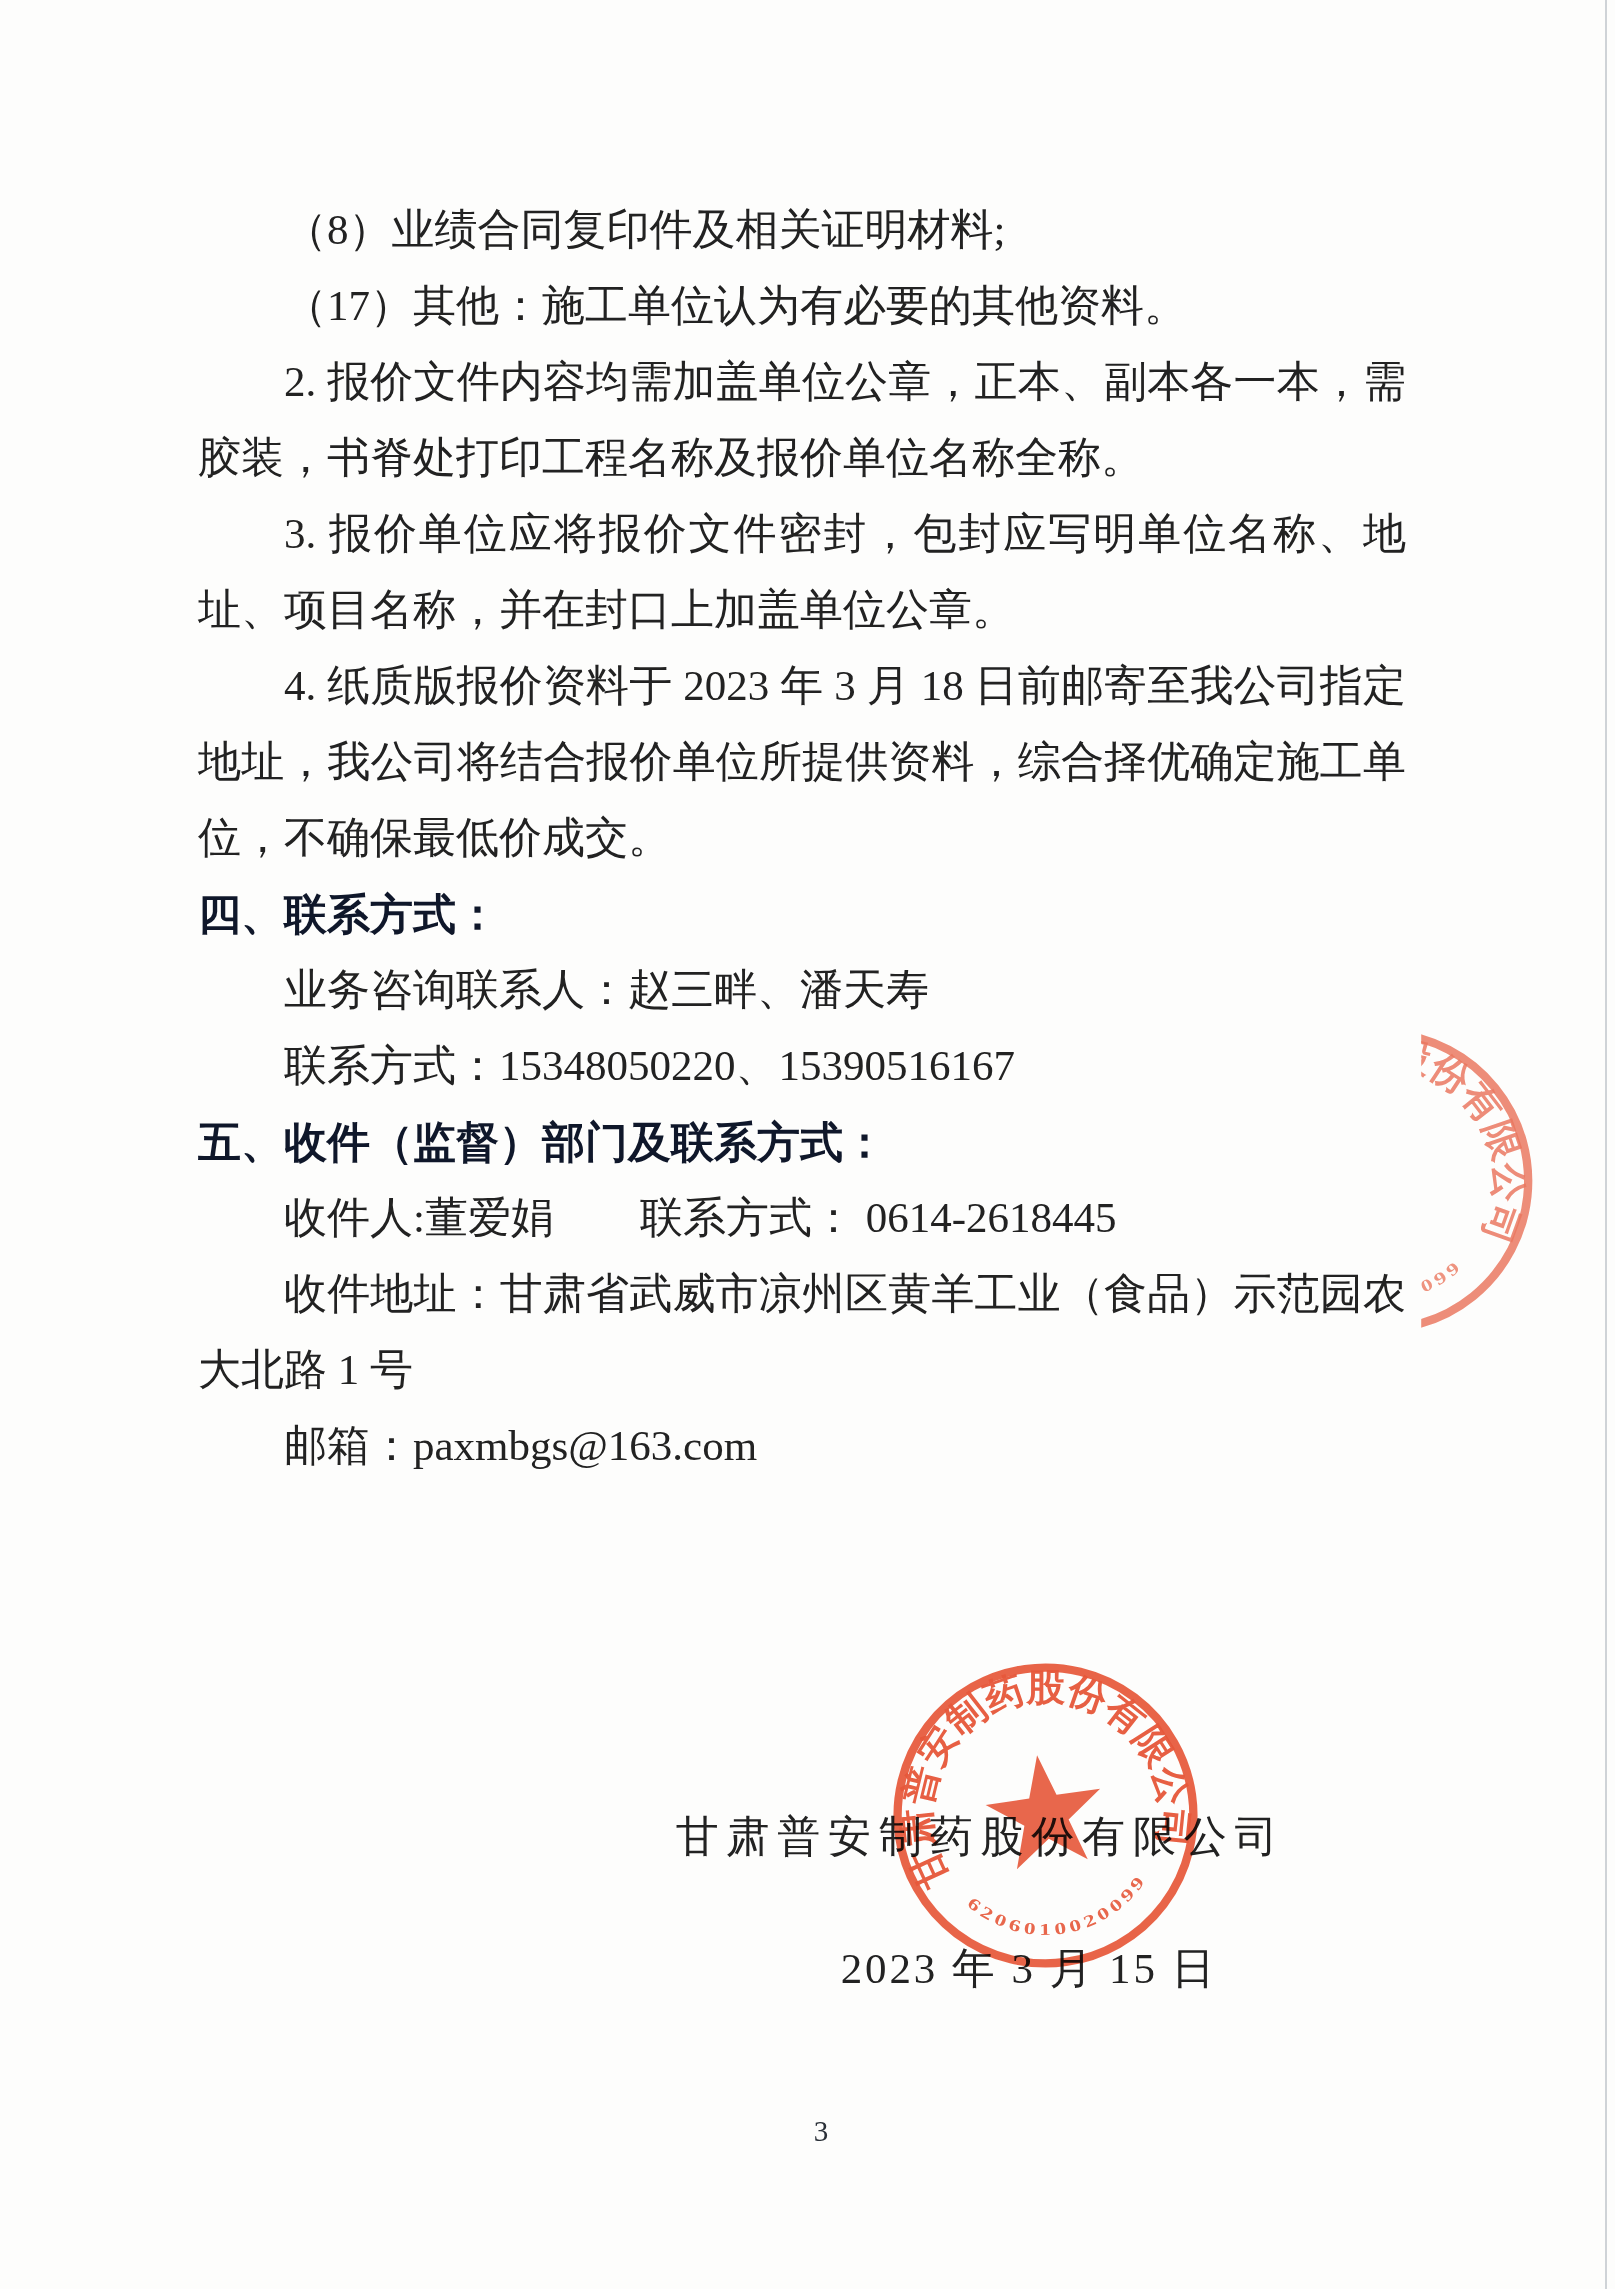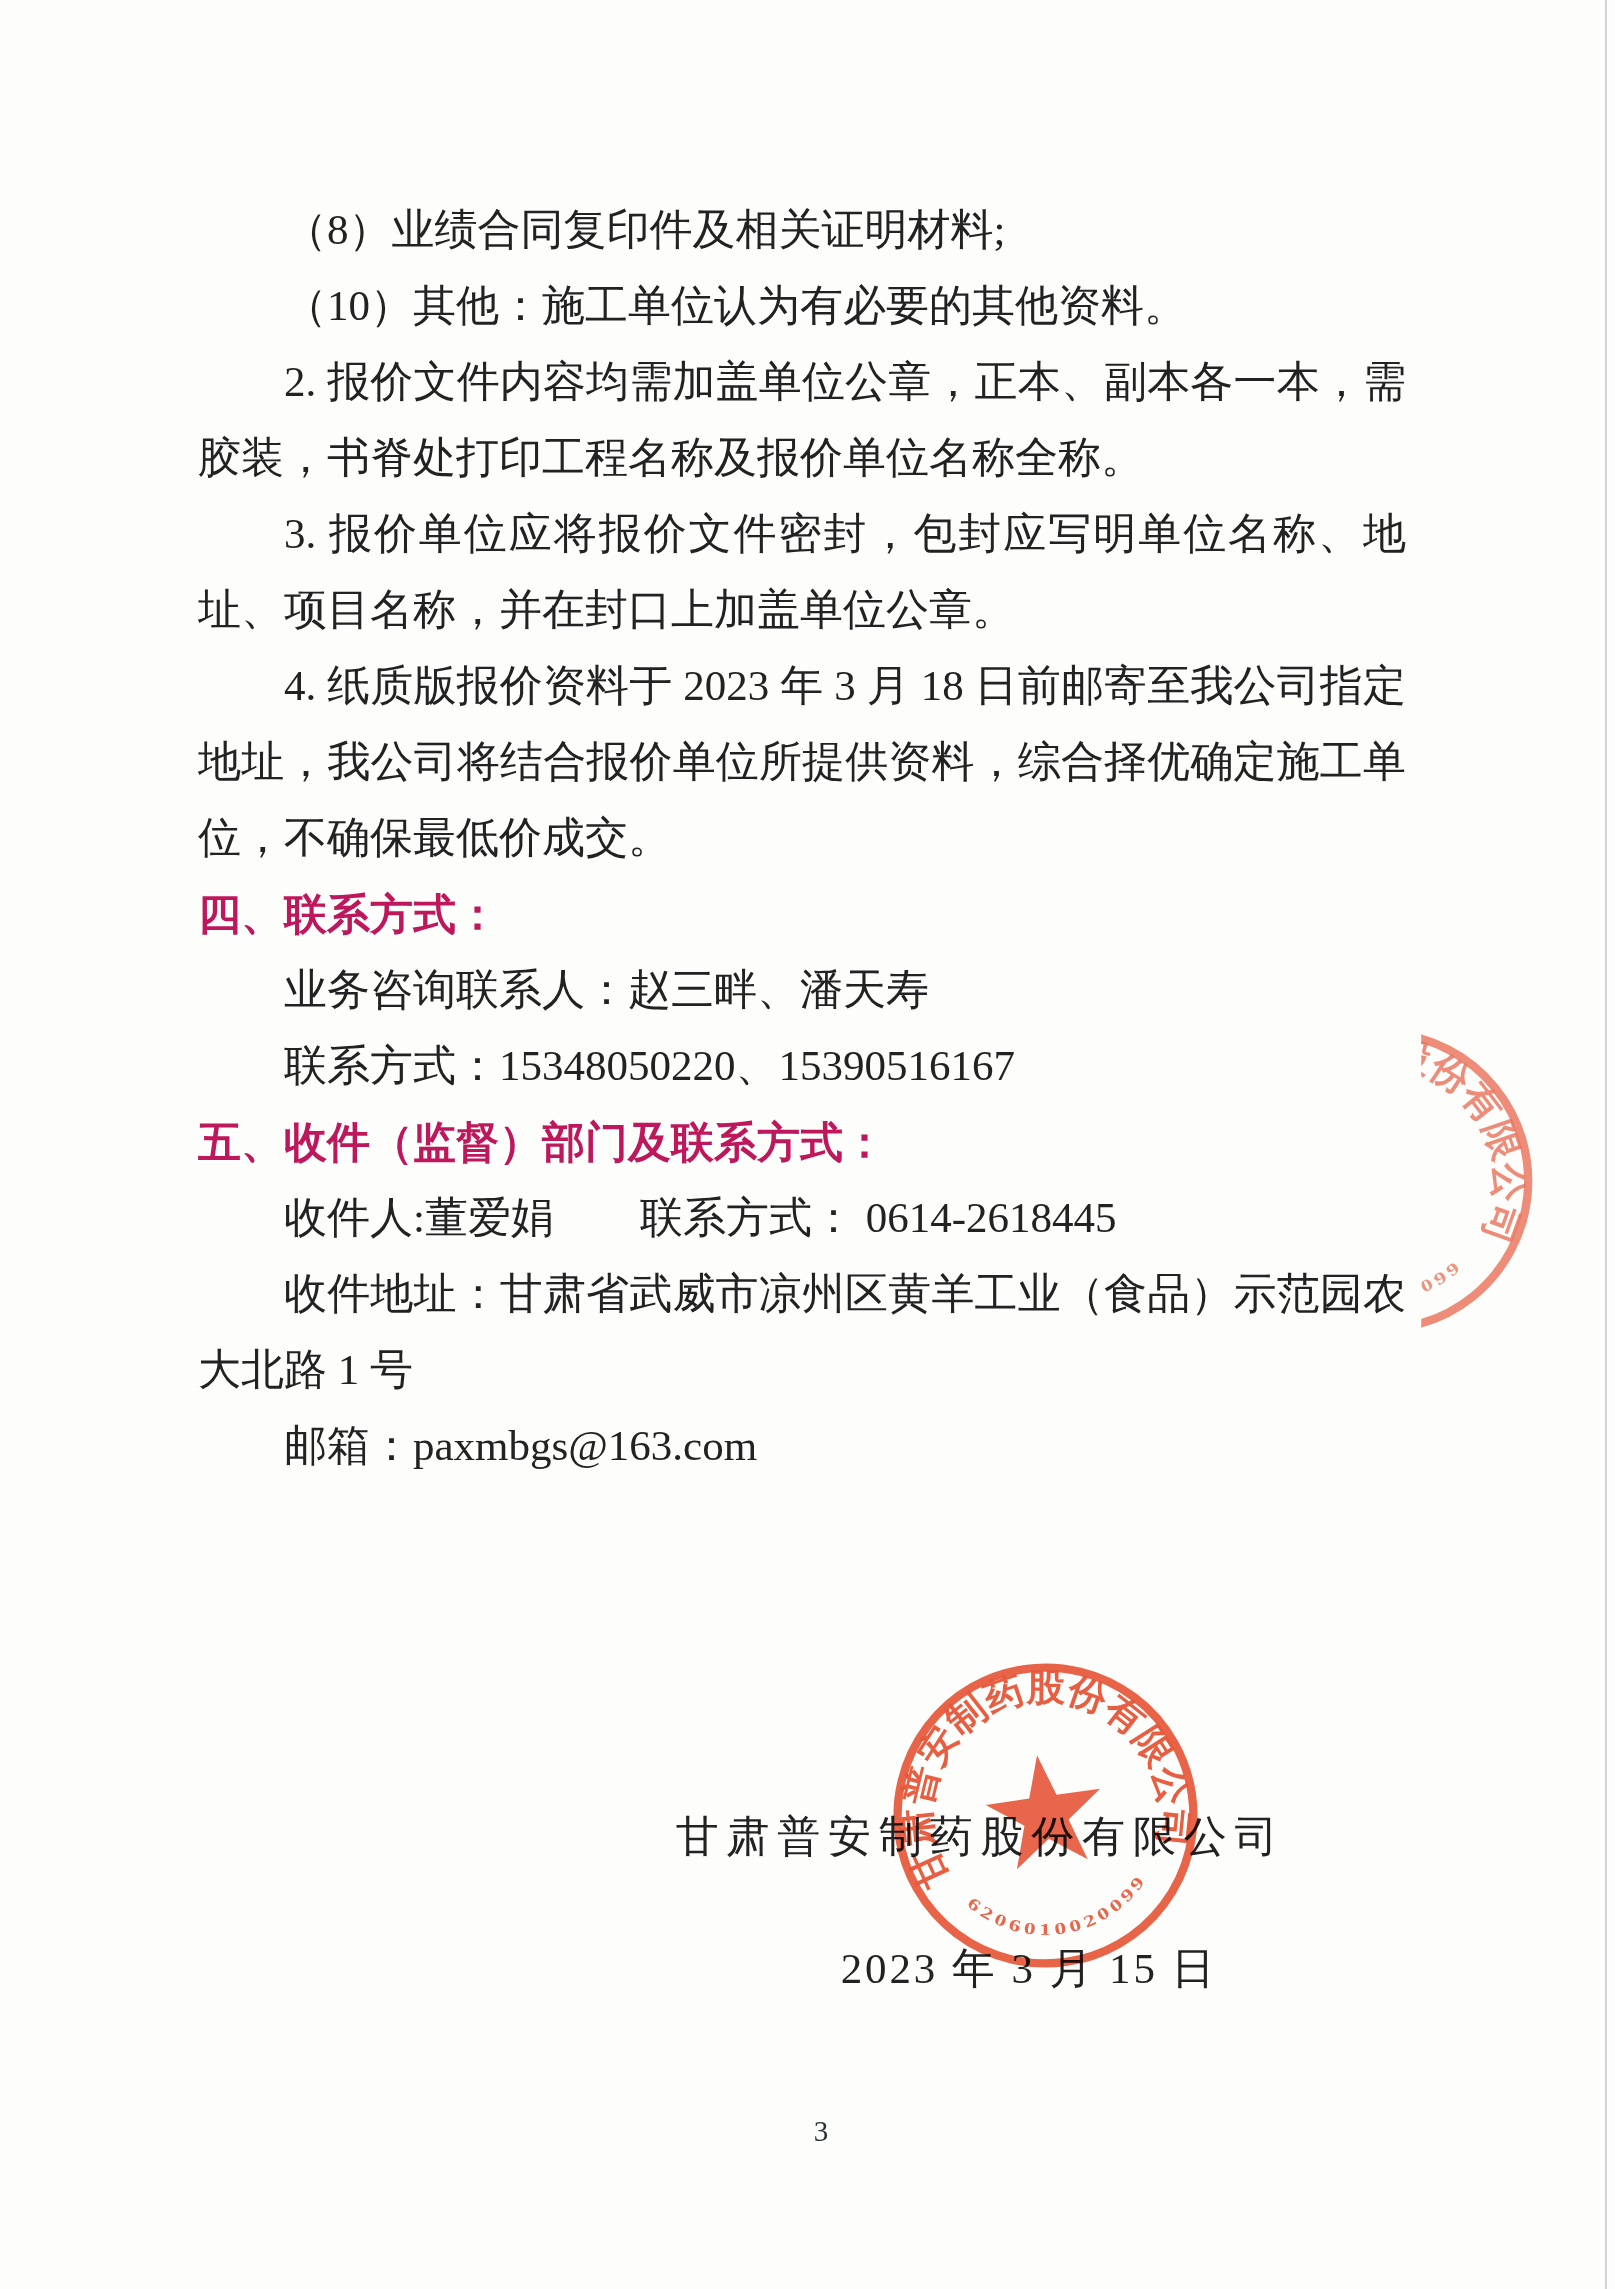--- a/index.html
+++ b/index.html
@@ -19,21 +19,21 @@
   .content{
     position:absolute;left:198px;top:192px;width:1208px;
     font-size:43px;line-height:76px;
     text-align:justify;
   }
   .content p,.content h2{margin:0;padding:0;}
   .indent{text-indent:2em;}
   .heading{
     font-family:"Liberation Sans","DejaVu Sans",sans-serif;
     font-weight:700;font-size:43px;line-height:76px;
-    color:#be185d;text-align:left;
+    color:#0f172a;text-align:left;
   }
   .sig{
     position:absolute;font-size:43px;line-height:76px;color:#222;
     text-align:center;white-space:nowrap;
   }
   .sig-company{left:663px;top:1799px;width:635px;letter-spacing:7.8px;}
   .sig-date{left:784px;top:1931px;width:490px;letter-spacing:2.9px;}
   .pagenum{
     position:absolute;left:772px;top:2113px;width:98px;
     font-size:29px;line-height:37px;text-align:center;color:#2a3038;
@@ -45,21 +45,21 @@
 </style>
 </head>
 <body>
 
 <div class="page">
 
   <div class="scan-edge"></div>
 
   <main class="content">
     <p class="indent">（8）业绩合同复印件及相关证明材料;</p>
-    <p class="indent">（10）其他：施工单位认为有必要的其他资料。</p>
+    <p class="indent">（17）其他：施工单位认为有必要的其他资料。</p>
     <p class="indent">2. 报价文件内容均需加盖单位公章，正本、副本各一本，需胶装，书脊处打印工程名称及报价单位名称全称。</p>
     <p class="indent">3. 报价单位应将报价文件密封，包封应写明单位名称、地址、项目名称，并在封口上加盖单位公章。</p>
     <p class="indent">4. 纸质版报价资料于 2023 年 3 月 18 日前邮寄至我公司指定地址，我公司将结合报价单位所提供资料，综合择优确定施工单位，不确保最低价成交。</p>
 
     <h2 class="heading">四、联系方式：</h2>
     <p class="indent">业务咨询联系人：赵三畔、潘天寿</p>
     <p class="indent">联系方式：15348050220、15390516167</p>
 
     <h2 class="heading">五、收件（监督）部门及联系方式：</h2>
     <p class="indent">收件人:董爱娟　　联系方式： 0614-2618445</p>

